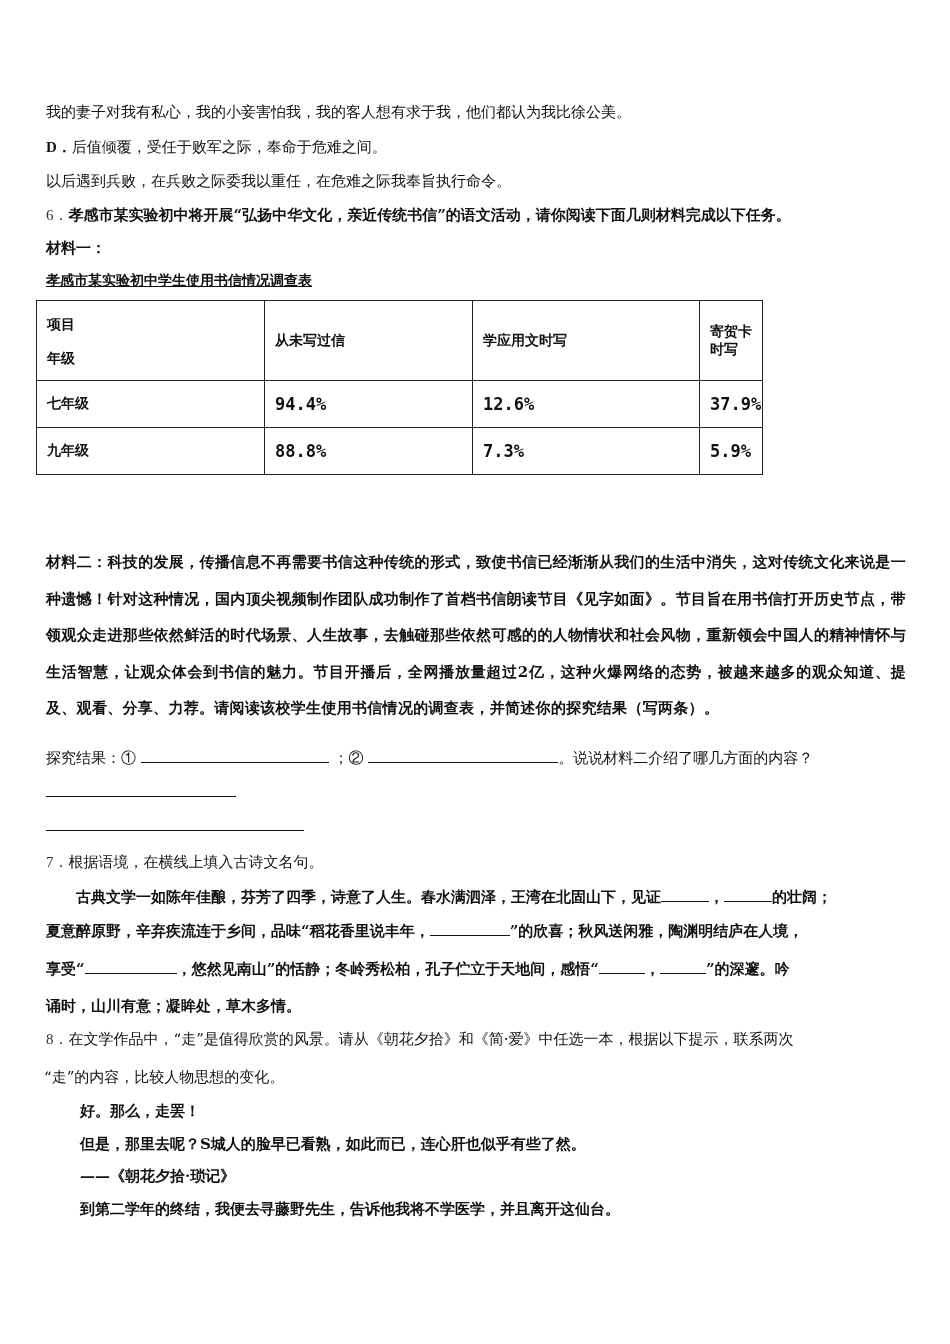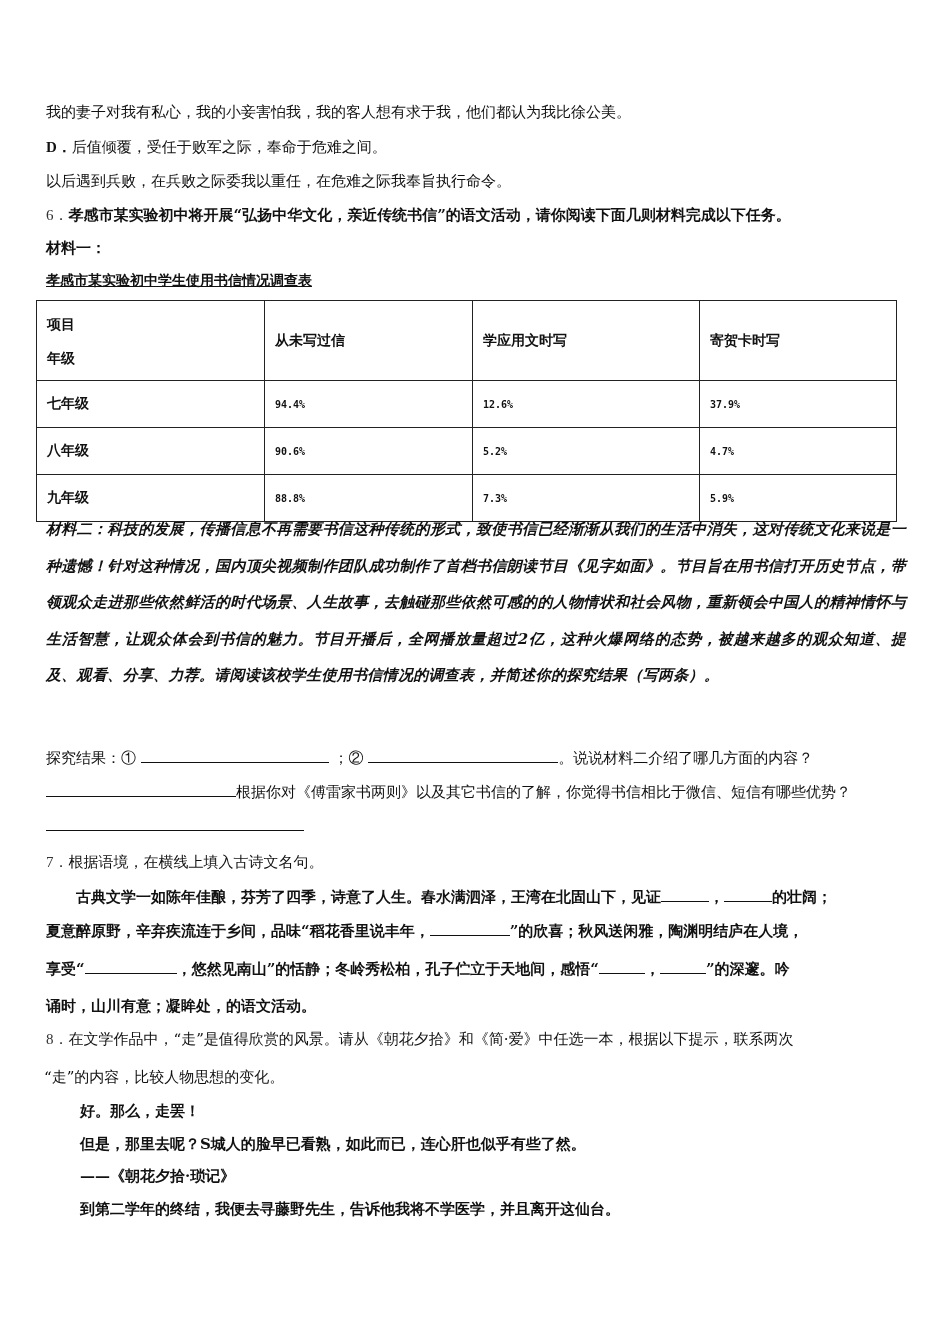--- a/index.html
+++ b/index.html
@@ -10,30 +10,30 @@
     }
     .line {
       position: absolute; left: 46px; white-space: nowrap;
       font-size: 15px; line-height: 20px; font-weight: bold;
     }
     .light { font-weight: normal; }
     .num { font-family: "Liberation Serif", serif; font-weight: normal; color: #333; }
     .blank { display: inline-block; border-bottom: 1px solid #111; height: 14px; vertical-align: baseline; }
     .para { position: absolute; left: 46px; width: 860px; font-size: 15px; line-height: 36.5px; font-weight: bold; text-align: justify; letter-spacing: 0.3px; }
     table.survey {
-      position: absolute; left: 36px; top: 300px; width: 861px;
+      position: absolute; left: 36px; top: 300px; width: 727px;
       border-collapse: collapse; font-size: 14px; font-weight: bold;
     }
     table.survey td {
       border: 1.5px solid #222; padding: 0 0 0 10px; vertical-align: middle; text-align: left;
     }
     table.survey tr.hdr td { height: 79px; }
     table.survey tr.row td { height: 46px; }
     .hdr-first { line-height: 34px; }
-    .mono { font-family: "DejaVu Sans Mono", "Liberation Mono", monospace; font-size: 10px; }
+    .mono { font-family: "DejaVu Sans Mono", "Liberation Mono", monospace; font-size: 17px; }
   </style>
 </head>
 <body>
 
 <div class="line light" style="top:102px;">我的妻子对我有私心，我的小妾害怕我，我的客人想有求于我，他们都认为我比徐公美。</div>
 <div class="line" style="top:137px;">
   <span style="font-family:'Liberation Serif',serif;">D．</span><span class="light">后值倾覆，受任于败军之际，奉命于危难之间。</span>
 </div>
 <div class="line light" style="top:171px;">以后遇到兵败，在兵败之际委我以重任，在危难之际我奉旨执行命令。</div>
 
@@ -54,60 +54,54 @@
     <td style="width:216px;">学应用文时写</td>
     <td>寄贺卡时写</td>
   </tr>
   <tr class="row">
     <td>七年级</td>
     <td class="mono">94.4%</td>
     <td class="mono">12.6%</td>
     <td class="mono">37.9%</td>
   </tr>
   <tr class="row">
-    <td>八年级</td>
-    <td class="mono">90.6%</td>
-    <td class="mono">5.2%</td>
-    <td class="mono">4.7%</td>
-  </tr>
-  <tr class="row">
     <td>九年级</td>
     <td class="mono">88.8%</td>
     <td class="mono">7.3%</td>
     <td class="mono">5.9%</td>
   </tr>
 </tbody>
   </table>
 
-<div class="para" style="top:511px;font-style:italic;">材料二：科技的发展，传播信息不再需要书信这种传统的形式，致使书信已经渐渐从我们的生活中消失，这对传统文化来说是一种遗憾！针对这种情况，国内顶尖视频制作团队成功制作了首档书信朗读节目《见字如面》。节目旨在用书信打开历史节点，带领观众走进那些依然鲜活的时代场景、人生故事，去触碰那些依然可感的的人物情状和社会风物，重新领会中国人的精神情怀与生活智慧，让观众体会到书信的魅力。节目开播后，全网播放量超过2亿，这种火爆网络的态势，被越来越多的观众知道、提及、观看、分享、力荐。请阅读该校学生使用书信情况的调查表，并简述你的探究结果（写两条）。</div>
+<div class="para" style="top:544px;">材料二：科技的发展，传播信息不再需要书信这种传统的形式，致使书信已经渐渐从我们的生活中消失，这对传统文化来说是一种遗憾！针对这种情况，国内顶尖视频制作团队成功制作了首档书信朗读节目《见字如面》。节目旨在用书信打开历史节点，带领观众走进那些依然鲜活的时代场景、人生故事，去触碰那些依然可感的的人物情状和社会风物，重新领会中国人的精神情怀与生活智慧，让观众体会到书信的魅力。节目开播后，全网播放量超过2亿，这种火爆网络的态势，被越来越多的观众知道、提及、观看、分享、力荐。请阅读该校学生使用书信情况的调查表，并简述你的探究结果（写两条）。</div>
 
 <div class="line light" style="top:748px;">
   <span>探究结果：①</span>
   <span class="blank" style="width:188px;"></span>
   <span>；②</span>
   <span class="blank" style="width:190px;"></span><span>。说说材料二介绍了哪几方面的内容？</span>
 </div>
 <div class="line light" style="top:782px;">
-  <span class="blank" style="width:190px;"></span><span>根据你对《傅雷家书两则》以及其它书信的了解，你觉得书信相比于微信、短信有哪些优势？</span>
+  <span class="blank" style="width:190px;"></span>
 </div>
 <div style="position:absolute; left:46px; top:830px; width:258px; border-bottom:1px solid #111;"></div>
 
 <div class="line light" style="top:852px;">
   <span class="num">7．</span><span>根据语境，在横线上填入古诗文名句。</span>
 </div>
 <div class="line" style="top:887px; left:76px;">
   <span>古典文学一如陈年佳酿，芬芳了四季，诗意了人生。春水满泗泽，王湾在北固山下，见证</span><span class="blank" style="width:48px;"></span><span>，</span><span class="blank" style="width:48px;"></span><span>的壮阔；</span>
 </div>
 <div class="line" style="top:921px;">
   <span>夏意醉原野，辛弃疾流连于乡间，品味“稻花香里说丰年，</span><span class="blank" style="width:80px;"></span><span>”的欣喜；秋风送闲雅，陶渊明结庐在人境，</span>
 </div>
 <div class="line" style="top:959px;">
   <span>享受“</span><span class="blank" style="width:92px;"></span><span>，悠然见南山”的恬静；冬岭秀松柏，孔子伫立于天地间，感悟“</span><span class="blank" style="width:46px;"></span><span>，</span><span class="blank" style="width:46px;"></span><span>”的深邃。吟</span>
 </div>
-<div class="line" style="top:996px;">诵时，山川有意；凝眸处，的语文活动。</div>
+<div class="line" style="top:996px;">诵时，山川有意；凝眸处，草木多情。</div>
 
 <div class="line light" style="top:1029px;">
   <span class="num">8．</span><span>在文学作品中，“走”是值得欣赏的风景。请从《朝花夕拾》和《简·爱》中任选一本，根据以下提示，联系两次</span>
 </div>
 <div class="line light" style="top:1067px; left:44px;">“走”的内容，比较人物思想的变化。</div>
 <div class="line" style="top:1101px; left:80px;">好。那么，走罢！</div>
 <div class="line" style="top:1134px; left:80px;">但是，那里去呢？S城人的脸早已看熟，如此而已，连心肝也似乎有些了然。</div>
 <div class="line" style="top:1166px; left:80px;">——《朝花夕拾·琐记》</div>
 <div class="line" style="top:1199px; left:80px;">到第二学年的终结，我便去寻藤野先生，告诉他我将不学医学，并且离开这仙台。</div>
 

